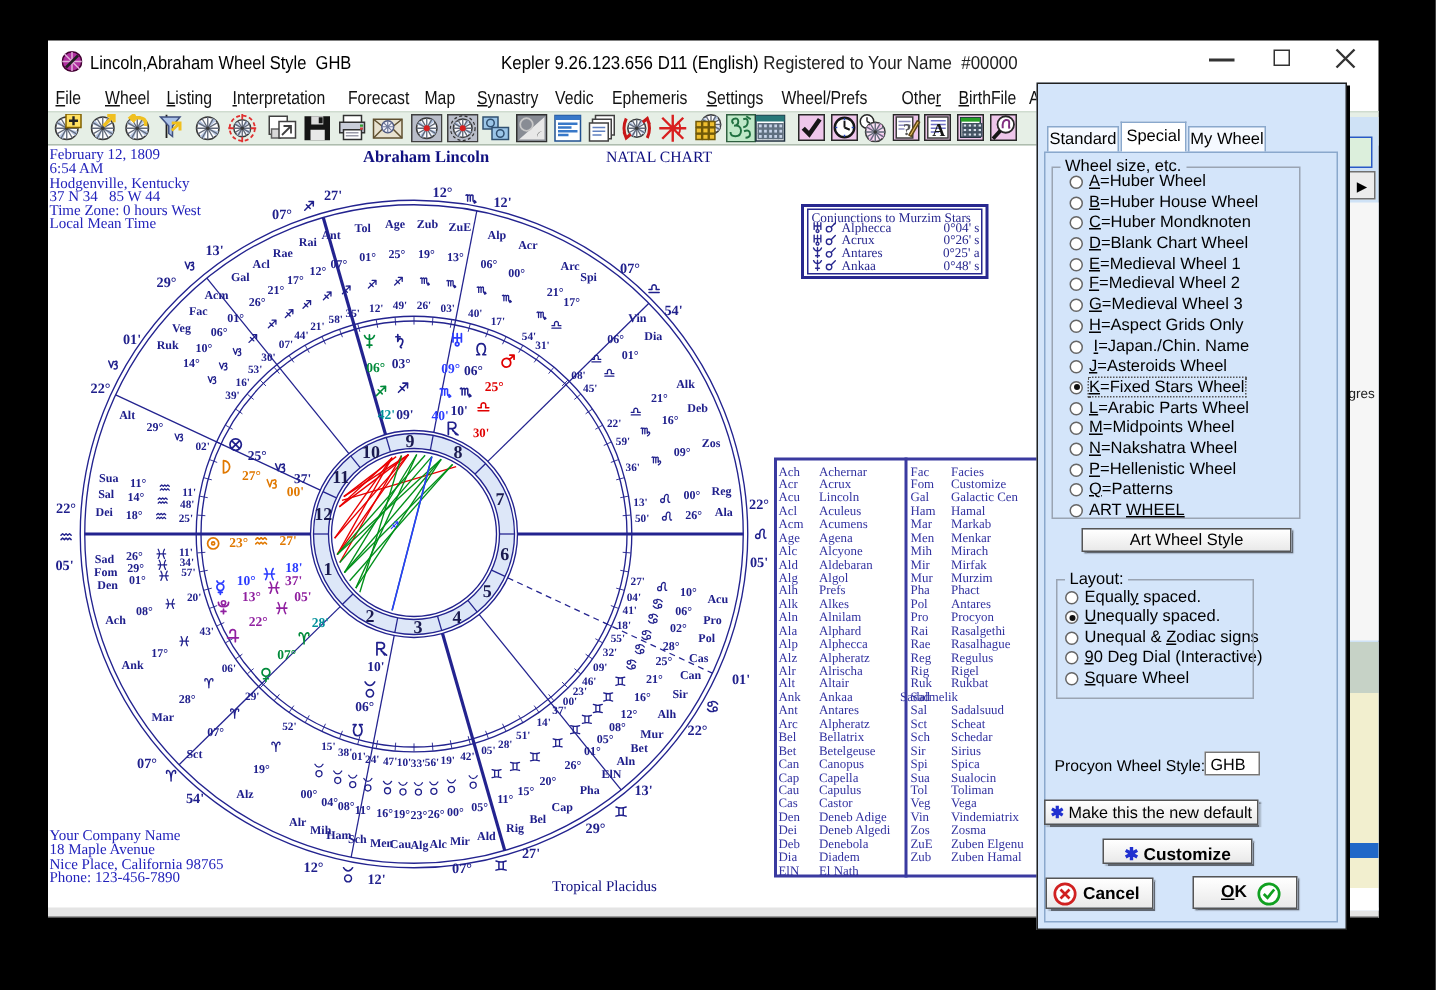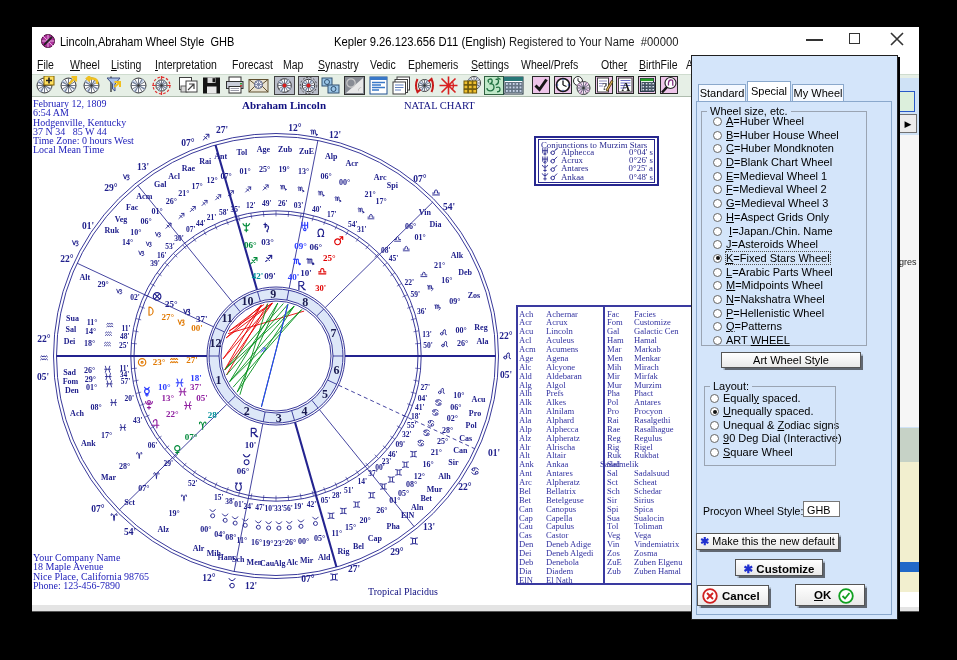--- a/index.html
+++ b/index.html
@@ -1171,21 +1171,21 @@
       <span style="position:absolute;left:31px;top:376.0px;white-space:nowrap"><u>9</u>0 Deg Dial (Interactive)</span>
       <span style="position:absolute;left:18px;top:391.5px;width:9px;height:9px;border-radius:50%;background:#fff;border:1px solid #666;display:inline-block"></span>
       <span style="position:absolute;left:31px;top:389.5px;white-space:nowrap"><u>S</u>quare Wheel</span>
     </div>
  <div class="btn" style="position:absolute;left:29px;top:296px;width:140px;height:16px;text-align:center;font-size:11px;padding-top:1px">Art Wheel Style</div>
  <div style="position:absolute;left:12px;top:330px;width:132px;height:80px;border:1px solid #9aa4b2"></div>
  <div style="position:absolute;left:18px;top:324px;background:#d4e5fa;padding:0 3px;font-size:11px">Layout:</div>
  <div style="position:absolute;left:11px;top:449px;font-size:10.5px">Procyon Wheel Style:</div>
  <div style="position:absolute;left:111px;top:445px;width:37px;height:16px;background:#fff;border:1px solid #777;font-size:10.8px;padding:1.5px 0 0 3px">GHB</div>
  <div class="btn" style="position:absolute;left:4px;top:477px;width:143px;height:17px;text-align:center;font-size:10.8px;padding-top:1px"><span style="color:#2030d0;font-weight:bold">✱</span> Make this the new default</div>
- <div class="btn" style="position:absolute;left:43px;top:503px;width:88px;height:17px;text-align:center;font-size:11.5px;font-weight:bold;padding-top:2px"><span style="color:#2030d0;font-weight:bold">✱</span> Customize</div>
+ <div class="btn" style="position:absolute;left:43px;top:503px;width:100px;height:17px;text-align:center;font-size:11.5px;font-weight:bold;padding-top:2px"><span style="color:#2030d0;font-weight:bold">✱</span> Customize</div>
  <div class="btn" style="position:absolute;left:5px;top:529px;width:72px;height:21px;font-size:11.5px;font-weight:bold">
    <svg style="position:absolute;left:4px;top:2px" width="16" height="16" viewBox="0 0 16 16">
         <circle cx="8" cy="8" r="6.8" fill="#fff" stroke="#d02020" stroke-width="1.8"></circle>
         <path d="M5,5 L11,11 M11,5 L5,11" stroke="#d02020" stroke-width="1.8"></path>
       </svg>
    <span style="position:absolute;left:24px;top:4px">Cancel</span>
  </div>
  <div class="btn" style="position:absolute;left:103px;top:528px;width:70px;height:22px;font-size:11.5px;font-weight:bold">
    <span style="position:absolute;left:18px;top:4px"><u>O</u>K</span>
    <svg style="position:absolute;left:42px;top:3px" width="16" height="16" viewBox="0 0 16 16">

